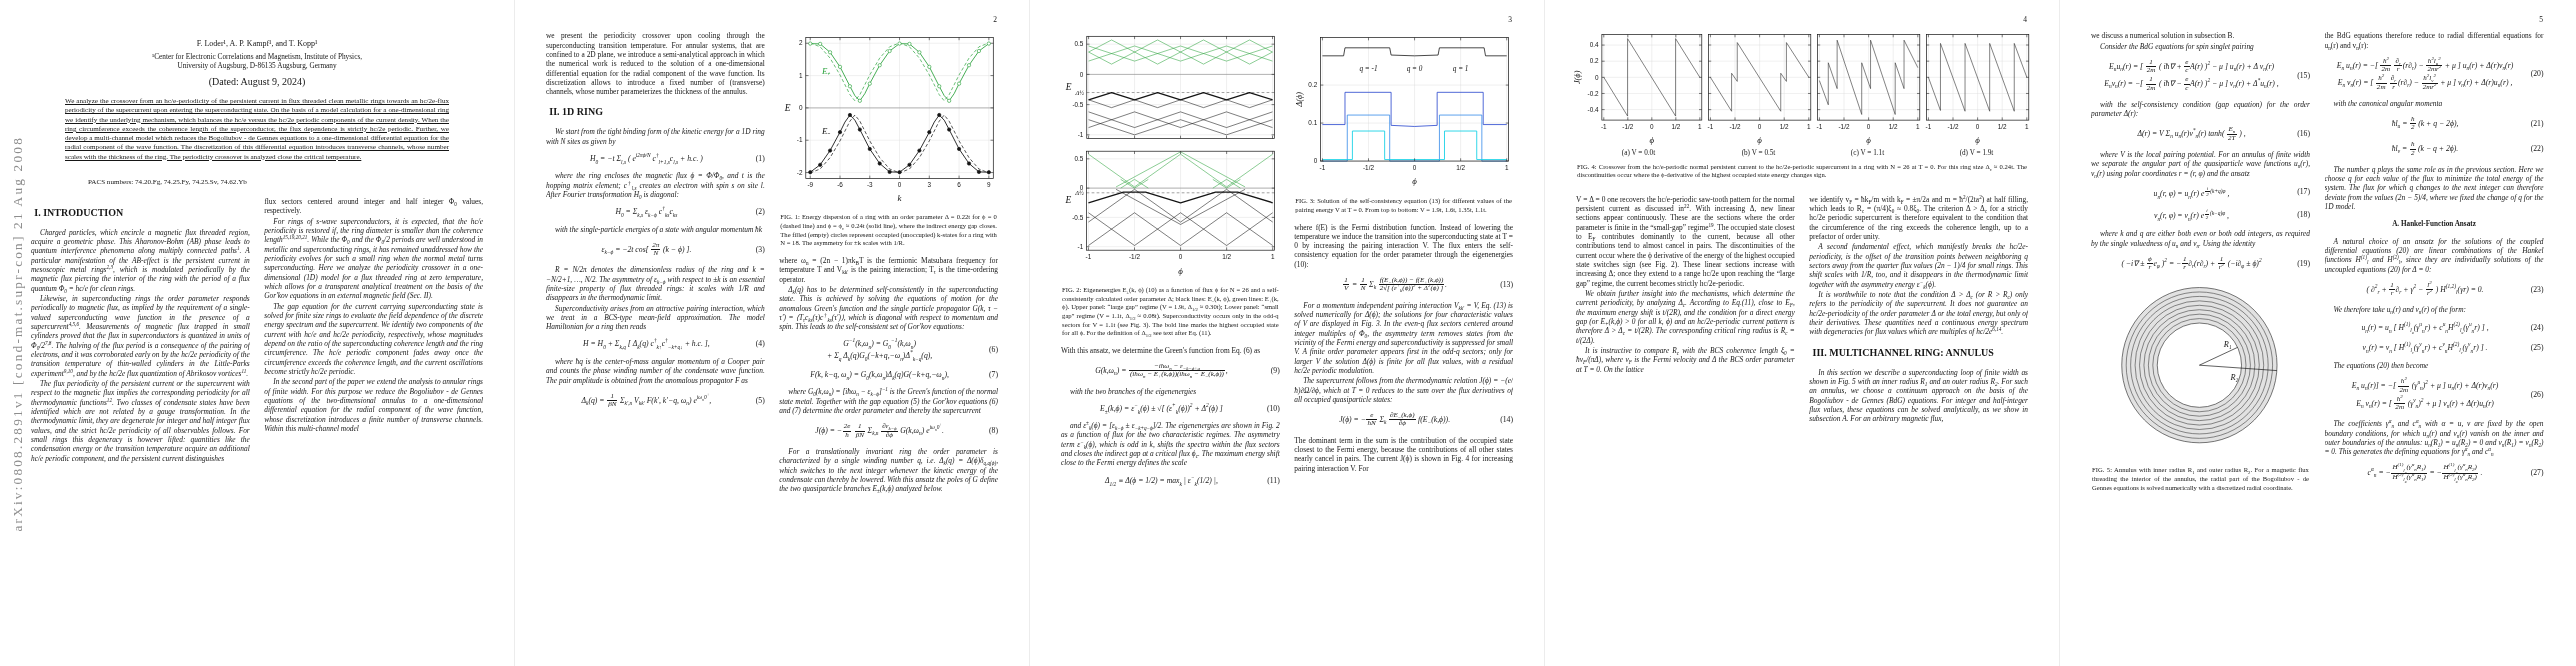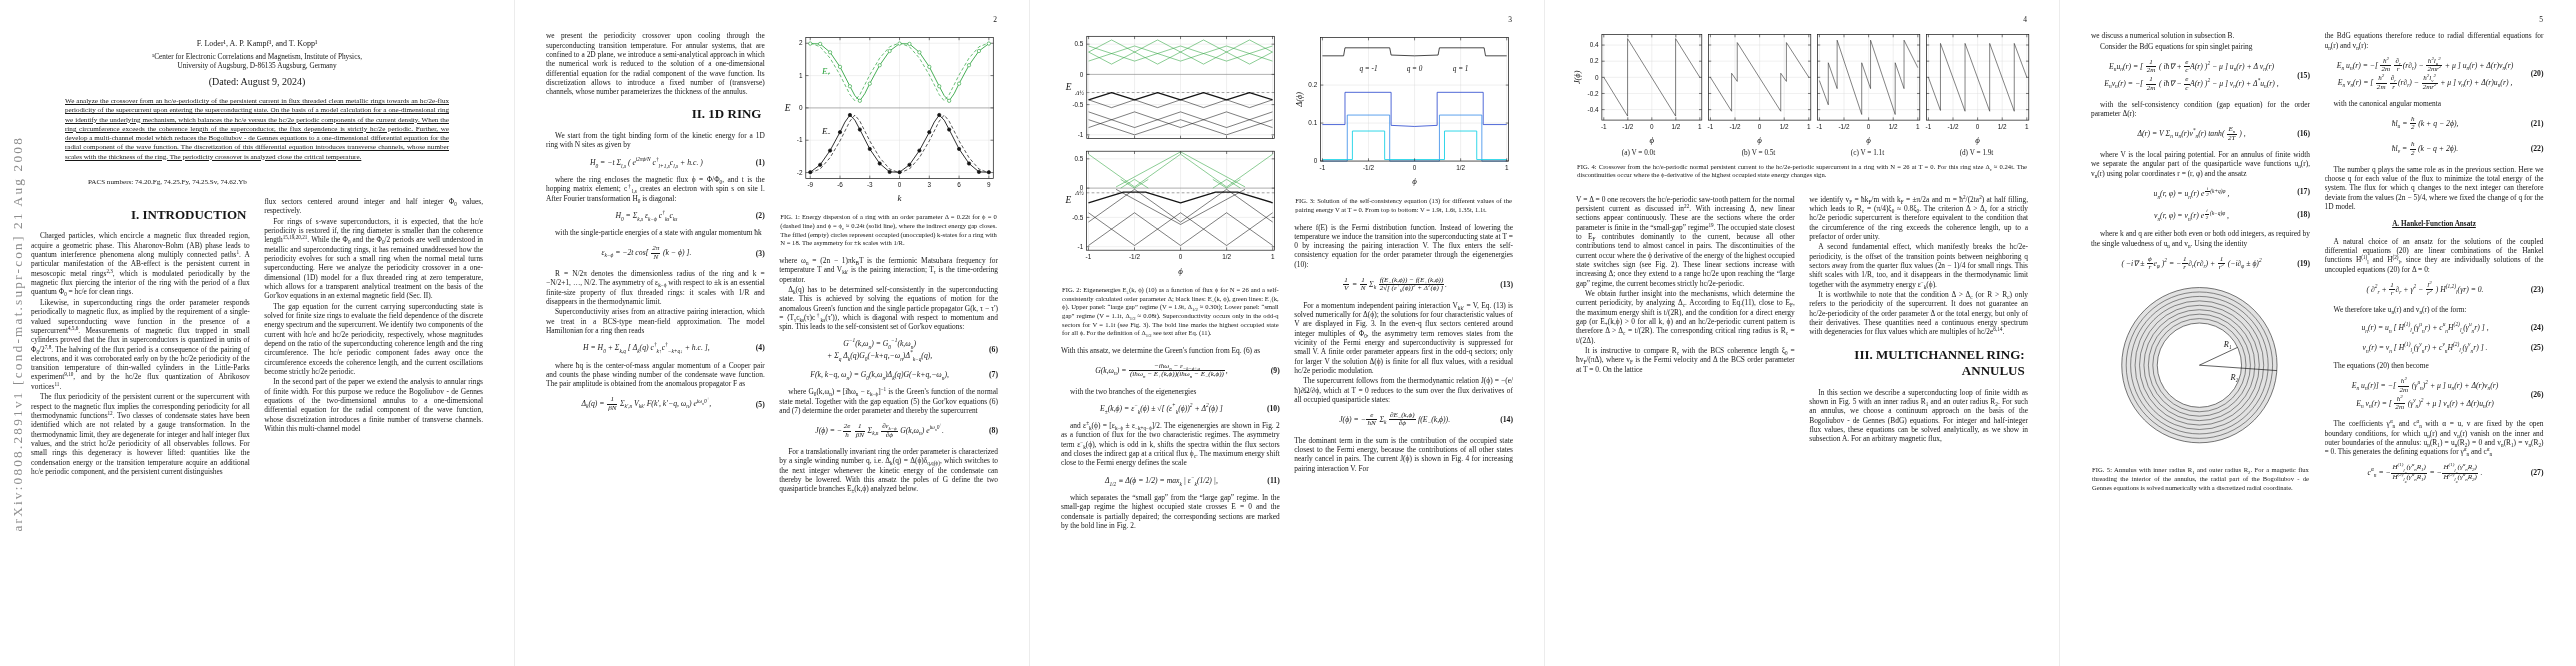--- a/index.html
+++ b/index.html
@@ -16,27 +16,27 @@
   .title{font-size:11.7px;font-weight:bold;line-height:1.3;margin:0 50px 9px 50px;}
   .authors{font-size:8px;margin:7.8px 0 3.9px 0;}
   .affil{font-size:7.3px;line-height:1.35;}
   .dated{font-size:10px;margin-top:5px;font-family:Liberation Serif, serif;}
   .abstract{text-align:justify;font-size:7.1px;line-height:1.3;margin:10px 34px 16px 34px;text-decoration:underline;}
   .pacs{text-align:left;font-size:7.1px;margin:9px 34px 0 34px;padding-left:23px;}
   .cols{display:flex;gap:14.5px;margin-top:14.5px;flex:1;min-height:0;}
   .page1 .cols{margin-top:11px;}
   .col{width:219px;min-width:0;overflow:hidden;text-align:justify;font-size:7.4px;line-height:1.26;}
   .pagetop{margin-top:13.3px;}
-  .p{text-indent:9px;margin:0 0 1.1px 0;}
+  .p{text-indent:9px;margin:0 0 1.1px 0;font-style:italic;}
   .pc{margin:0 0 1.1px 0;}
-  .h{text-align:right;font-weight:bold;font-size:13px;margin:10px 3.3px 8.3px 3.3px;}
-  .hsub{text-align:center;font-weight:bold;font-size:7.2px;margin:9px 0 7.2px 0;text-decoration:underline;}
+  .h{text-align:left;font-weight:bold;font-size:10px;margin:10px 3.3px 8.3px 3.3px;}
+  .hsub{text-align:center;font-weight:bold;font-size:7.2px;margin:9px 0 7.2px 0;}
   .eq{display:flex;align-items:center;margin:6.1px 0;font-size:7.7px;}
   .eqbody{flex:1;text-align:center;font-style:italic;}
-  .eqnum{width:18px;text-align:right;font-style:normal;flex:none;font-weight:bold;}
+  .eqnum{width:18px;text-align:right;font-style:normal;flex:none;}
   .eqline{margin:1.7px 0;}
   .figure{margin:2.2px 0 1.1px 0;text-align:center;}
   .figcap{text-align:justify;font-size:6.6px;line-height:1.32;margin:5.6px 1.1px 7.8px 1.1px;}
   .chartrow{display:flex;justify-content:center;align-items:flex-end;}
   .chartcell{display:flex;flex-direction:column;align-items:center;}
   .sublabel{font-size:7.2px;text-align:center;margin-top:1.1px;}
   sup,sub{font-size:0.7em;line-height:0;}
   .frac{display:inline-flex;flex-direction:column;vertical-align:middle;text-align:center;line-height:1.05;font-size:0.92em;margin:0 0.6px;}
   .fn{border-bottom:0.6px solid currentColor;padding:0 1.1px;}
   .fd{padding:0 1.1px;}
@@ -383,21 +383,20 @@
             </div>
             <div class="eqnum">(10)</div>
           </div>
           <div class="p">and ε<sup>±</sup><sub>k</sub>(ϕ) = [ε<sub>k−ϕ</sub> ± ε<sub>−k+q−ϕ</sub>]/2. The eigenenergies are shown in Fig. 2 as a function of flux for the two characteristic regimes. The asymmetry term ε<sup>−</sup><sub>k</sub>(ϕ), which is odd in k, shifts the spectra within the flux sectors and closes the indirect gap at a critical flux ϕ<sub>c</sub>. The maximum energy shift close to the Fermi energy defines the scale</div>
           <div class="eq">
             <div class="eqbody">
               <div class="eqline">Δ<sub>1/2</sub> ≡ Δ(ϕ = 1/2) = max<sub>k</sub> | ε<sup>−</sup><sub>k</sub>(1/2) |,</div>
             </div>
             <div class="eqnum">(11)</div>
           </div>
-          <div class="p">which separates the “small gap” from the “large gap” regime. In the small-gap regime the highest occupied state crosses E = 0 and the condensate is partially depaired; the corresponding sections are marked by the bold line in Fig. 2.</div>
         </div>
       <div class="col">
           <div class="figure"><svg width="218" height="156" viewBox="0 0 392 280" style="font-size:13.4px">
               <line x1="49.313725490196084" x2="49.313725490196084" y1="8" y2="230" stroke="#dcdcdc" stroke-width="0.8"></line>
               <line x1="132.15686274509804" x2="132.15686274509804" y1="8" y2="230" stroke="#dcdcdc" stroke-width="0.8"></line>
               <line x1="215" x2="215" y1="8" y2="230" stroke="#dcdcdc" stroke-width="0.8"></line>
               <line x1="297.843137254902" x2="297.843137254902" y1="8" y2="230" stroke="#dcdcdc" stroke-width="0.8"></line>
               <line x1="380.6862745098039" x2="380.6862745098039" y1="8" y2="230" stroke="#dcdcdc" stroke-width="0.8"></line>
               <line x1="46" x2="384" y1="230" y2="230" stroke="#dcdcdc" stroke-width="0.8"></line>
               <line x1="46" x2="384" y1="161.69230769230768" y2="161.69230769230768" stroke="#dcdcdc" stroke-width="0.8"></line>

